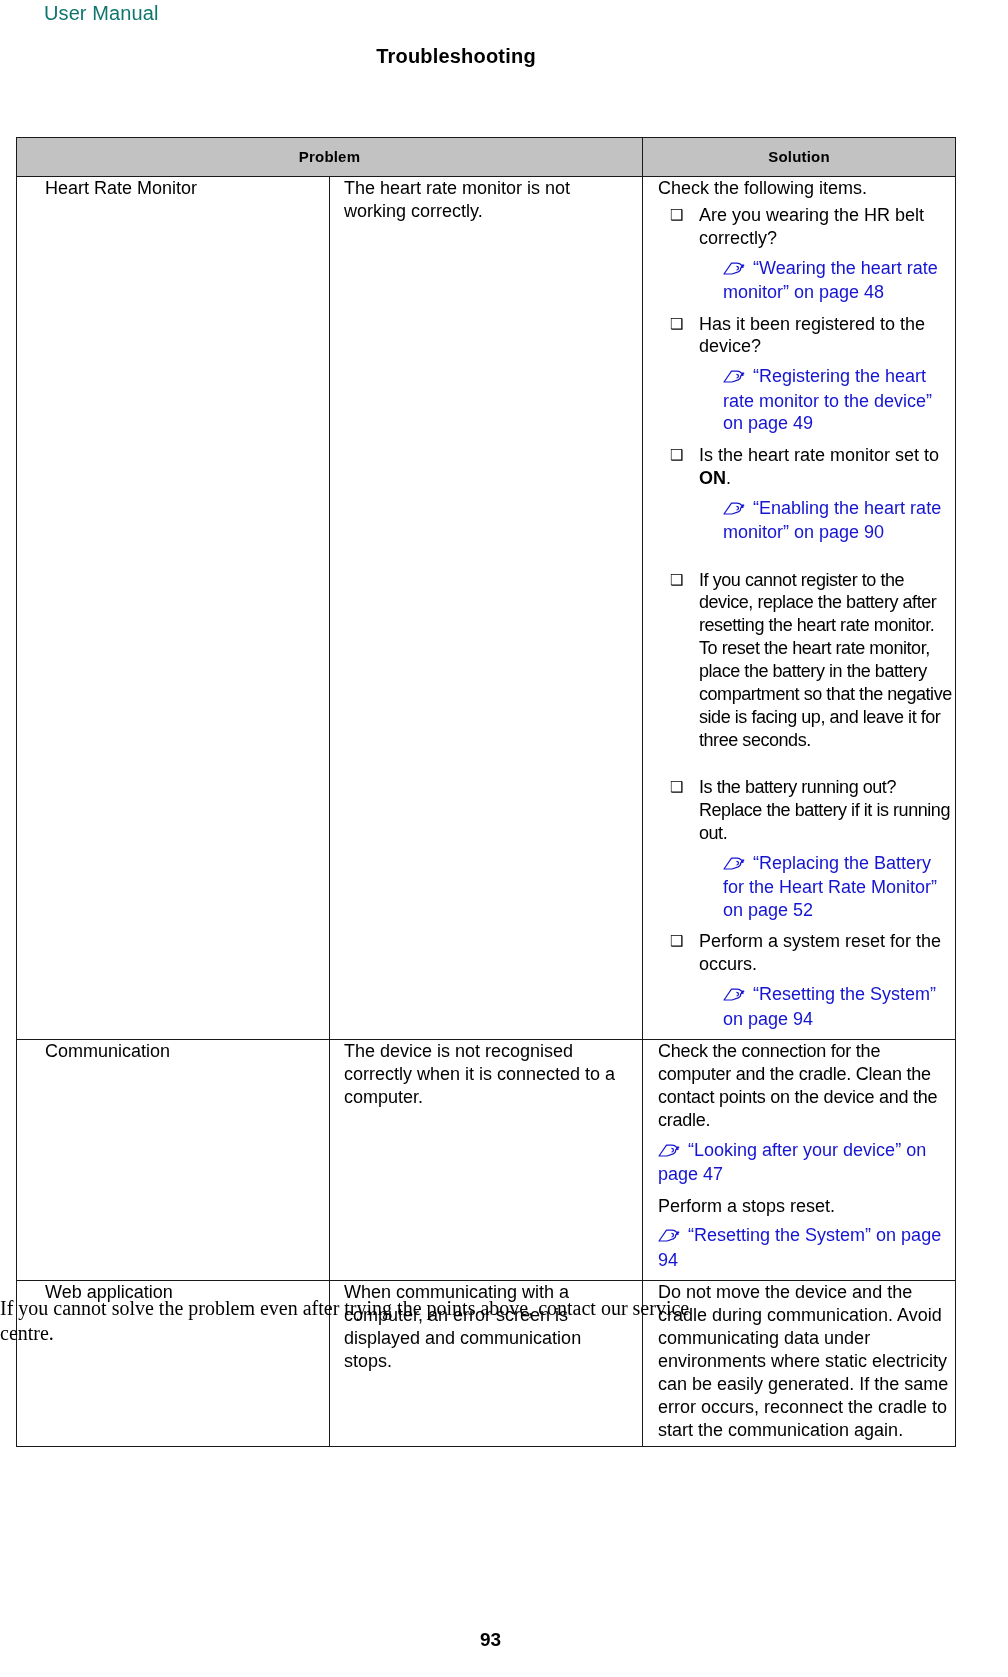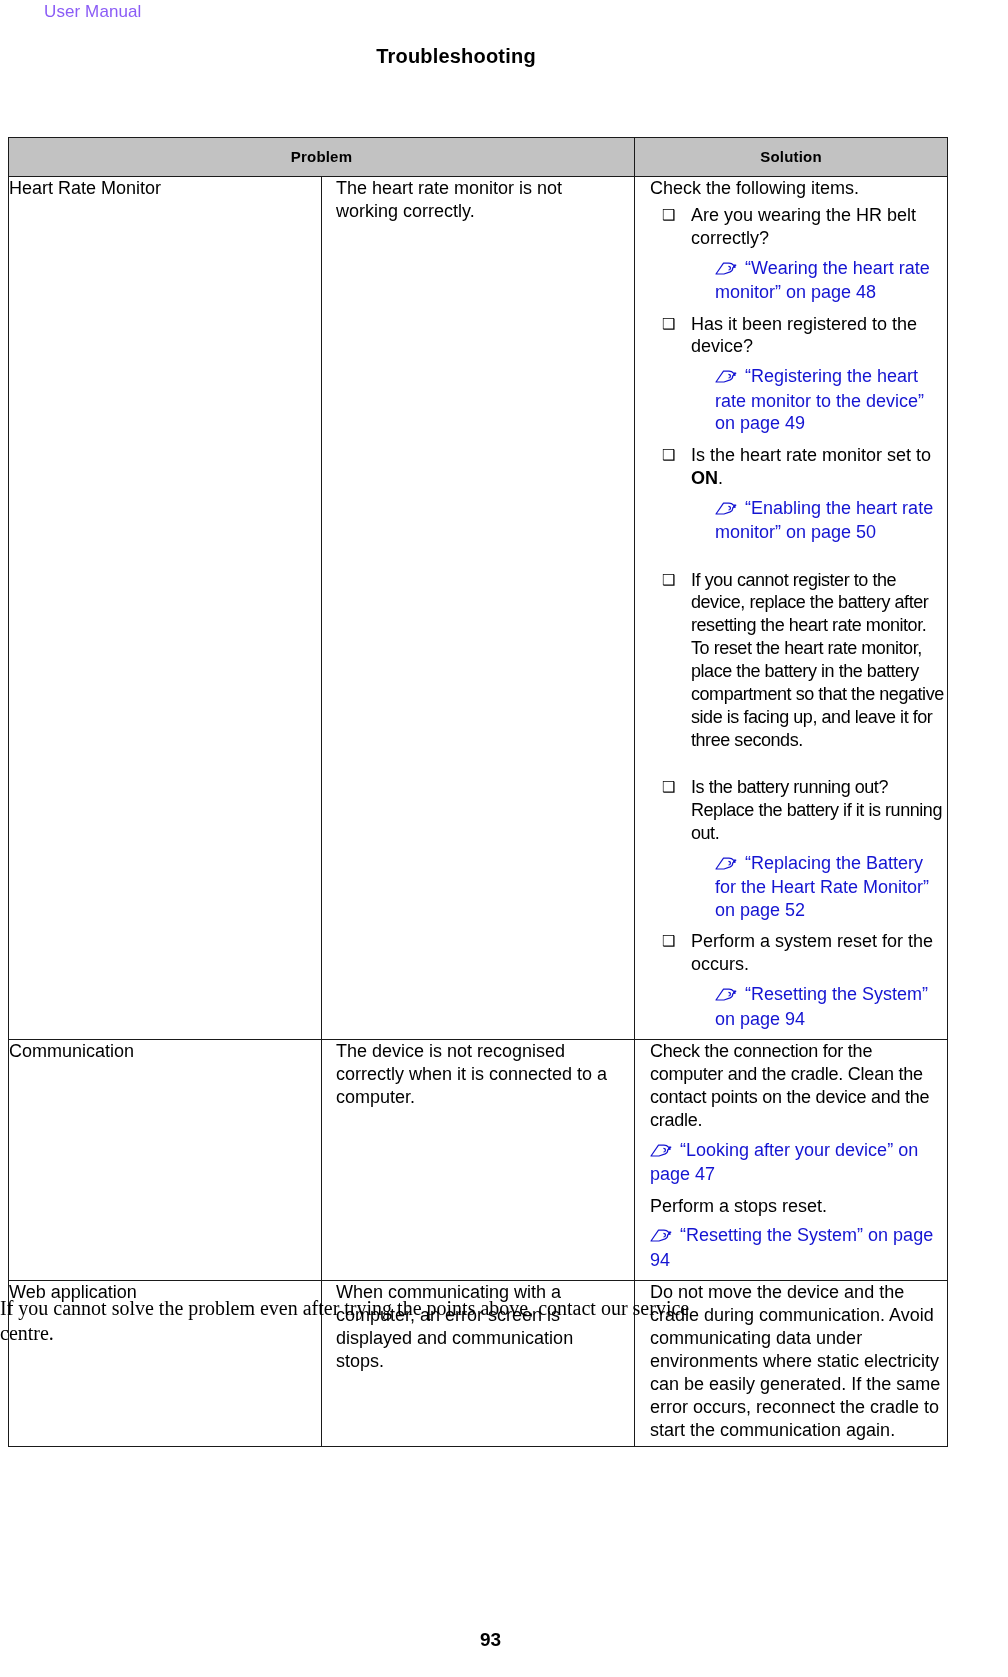--- a/index.html
+++ b/index.html
@@ -14,41 +14,41 @@
     font-family: "Liberation Sans", sans-serif;
     color: #000000;
     overflow: hidden;
   }
 
   
   .running-head {
     position: absolute;
     top: 2px;
     left: 44px;
-    font-size: 17px;
-    color: #8b5cf6;
+    font-size: 20px;
+    color: #0f766e;
     letter-spacing: 0.1px;
     font-family: "Liberation Sans", sans-serif;
   }
   .chapter-title {
     position: absolute;
     top: 45px;
     left: 0;
     width: 912px;
     text-align: center;
     font-size: 20px;
     font-weight: bold;
     letter-spacing: 0.2px;
   }
 
   
   .table-wrap {
     position: absolute;
     top: 137px;
-    left: 8px;
+    left: 16px;
     width: 940px;
   }
   table.tbl {
     border-collapse: collapse;
     width: 940px;
     table-layout: fixed;
   }
   table.tbl td, table.tbl th {
     border: 1px solid #1a1a1a;
     vertical-align: top;
@@ -66,21 +66,21 @@
   }
   .c1 { width: 237px; }
   .c2 { width: 294px; }
   .c3 { width: 409px; }
 
   td.cell {
     font-size: 18px;
     line-height: 1.27;
     padding: 12px 10px 16px 12px;
   }
-  td.cell.c1 { padding-left: 0; }
+  td.cell.c1 { padding-left: 28px; }
   td.cell.c2 { padding-left: 14px; padding-right: 14px; }
   td.cell.c3 { padding-left: 15px; padding-right: 0; }
 
   .para {
     margin: 0 0 4px 0;
   }
   .para.tight { letter-spacing: -0.25px; }
 
   
   ul.blist {
@@ -196,21 +196,21 @@
               <span class="bullet-glyph">❑</span>
               <span class="bullet-text"><span>Is the heart rate monitor set to </span><span class="bold">ON</span><span>.</span></span>
             </li>
             <p class="xref indent">
               <span class="hand-icon">
                 <svg width="22" height="15" viewBox="0 0 22 15" aria-hidden="true">
                   <path d="M1 13 L8.5 2.2 L14 2.2 C16.2 2.2 17.6 3.1 18.4 4.2 L20.8 4.2 L18.6 5.6 L20.4 6.0 L17.6 6.9 C17.9 8.6 16.9 10.2 15.2 10.9 L9 13 Z" fill="none" stroke="#1414d2" stroke-width="1.2" stroke-linejoin="round"></path>
                   <path d="M13.4 5.4 C14.6 5.4 15.4 6.2 15.4 7.2 C15.4 8.2 14.6 9.0 13.5 9.0" fill="none" stroke="#1414d2" stroke-width="1.2"></path>
                 </svg>
               </span>
-              <span class="xref-text">“Enabling the heart rate monitor” on page 50</span>
+              <span class="xref-text">“Enabling the heart rate monitor” on page 90</span>
             </p>
 
             <li>
               <span class="bullet-glyph">❑</span>
               <span class="bullet-text tight">If you cannot register to the device, replace the battery after resetting the heart rate monitor. To reset the heart rate monitor, place the battery in the battery compartment so that the negative side is facing up, and leave it for three seconds.</span>
             </li>
 
             <li>
               <span class="bullet-glyph">❑</span>
               <span class="bullet-text tight">Is the battery running out? Replace the battery if it is running out.</span>

